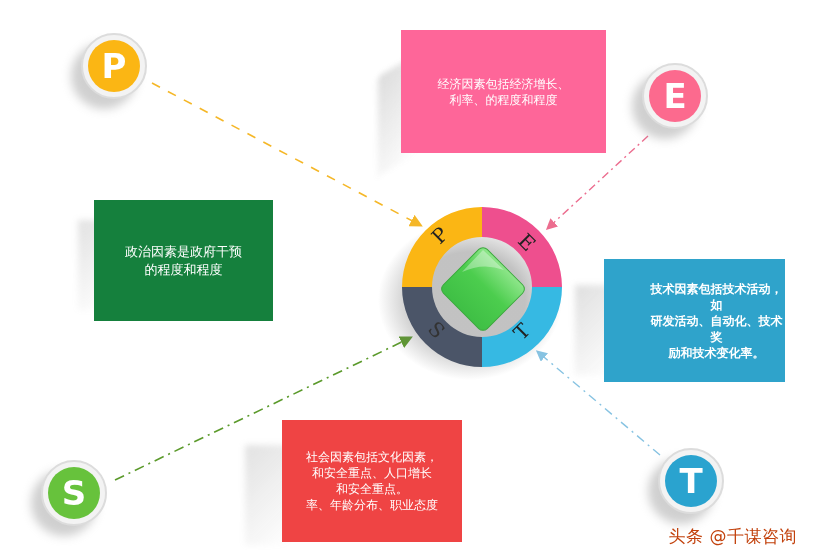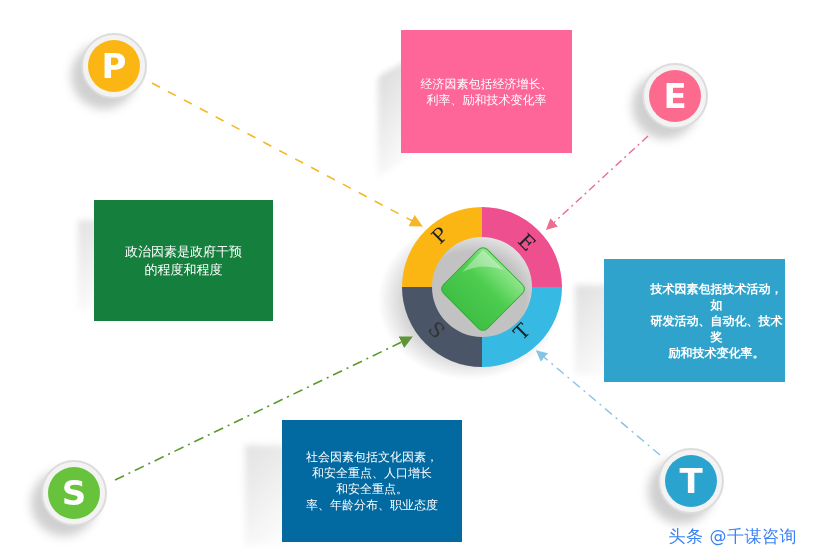--- a/index.html
+++ b/index.html
@@ -39,21 +39,21 @@
     color: #ffffff;
     font-family: "DejaVu Sans", "Liberation Sans", sans-serif;
     font-weight: bold;
     font-size: 34px;
     line-height: 1;
   }
   svg.overlay { position: absolute; left: 0; top: 0; }
   .watermark {
     position: absolute; right: 18px; bottom: 12px;
     font-family: "DejaVu Sans", "Liberation Sans", sans-serif;
-    font-size: 17px; color: #3b82f6;
+    font-size: 17px; color: #c2410c;
     letter-spacing: 0.5px;
   }
 </style>
 </head>
 <body>
 
 <svg class="overlay" width="815" height="560">
   <defs>
     <marker id="ahP" markerWidth="8" markerHeight="8" refX="6" refY="4" orient="auto">
       <path d="M0,0 L8,4 L0,8 z" fill="#f5b727"></path>
@@ -72,43 +72,43 @@
   <line x1="648" y1="136" x2="548" y2="228" stroke="#ec6d8f" stroke-width="1.4" stroke-dasharray="8,4,2,4" marker-end="url(#ahE)"></line>
   <line x1="660" y1="455" x2="538" y2="352" stroke="#87c3e2" stroke-width="1.4" stroke-dasharray="9,5,2,5" marker-end="url(#ahT)"></line>
   <line x1="115" y1="480" x2="410" y2="338" stroke="#5b9a2b" stroke-width="1.6" stroke-dasharray="10,5,2,5" marker-end="url(#ahS)"></line>
 </svg>
 
 <div class="shadow" style="left:378px; top:65px; width:40px; height:100px; transform:skewY(-30deg); opacity:0.6;"></div>
 <div class="shadow" style="left:78px; top:220px; width:28px; height:90px; opacity:0.5;"></div>
 <div class="shadow" style="left:575px; top:285px; width:40px; height:90px; opacity:0.55;"></div>
 <div class="shadow" style="left:245px; top:445px; width:45px; height:100px; opacity:0.5;"></div>
 
-<div class="box" style="left:401px; top:30px; width:171px; height:123px; background:#fe6699; font-weight:normal;">
+<div class="box" style="left:401px; top:30px; width:205px; height:123px; background:#fe6699; font-weight:normal;">
   <div>
     <span>经济因素包括经济增长、</span>
-    <span>利率、励和技术变化率</span>
+    <span>利率、的程度和程度</span>
   </div>
 </div>
 
 <div class="box" style="left:94px; top:200px; width:179px; height:121px; background:#15803d; font-weight:normal; font-size:13px; line-height:18px;">
   <div>
     <span>政治因素是政府干预</span>
     <span>的程度和程度</span>
   </div>
 </div>
 
 <div class="box" style="left:604px; top:259px; width:181px; height:123px; background:#2fa3cb;padding-left:44px;">
   <div>
     <span>技术因素包括技术活动，如</span>
     <span>研发活动、自动化、技术奖</span>
     <span>励和技术变化率。</span>
   </div>
 </div>
 
-<div class="box" style="left:282px; top:420px; width:180px; height:122px; background:#0369a1; font-weight:normal;">
+<div class="box" style="left:282px; top:420px; width:180px; height:122px; background:#ef4444; font-weight:normal;">
   <div>
     <span>社会因素包括文化因素，</span>
     <span>和安全重点、人口增长</span>
     <span>和安全重点。</span>
     <span>率、年龄分布、职业态度</span>
   </div>
 </div>
 
 <svg class="overlay" width="815" height="560">
   <defs>

